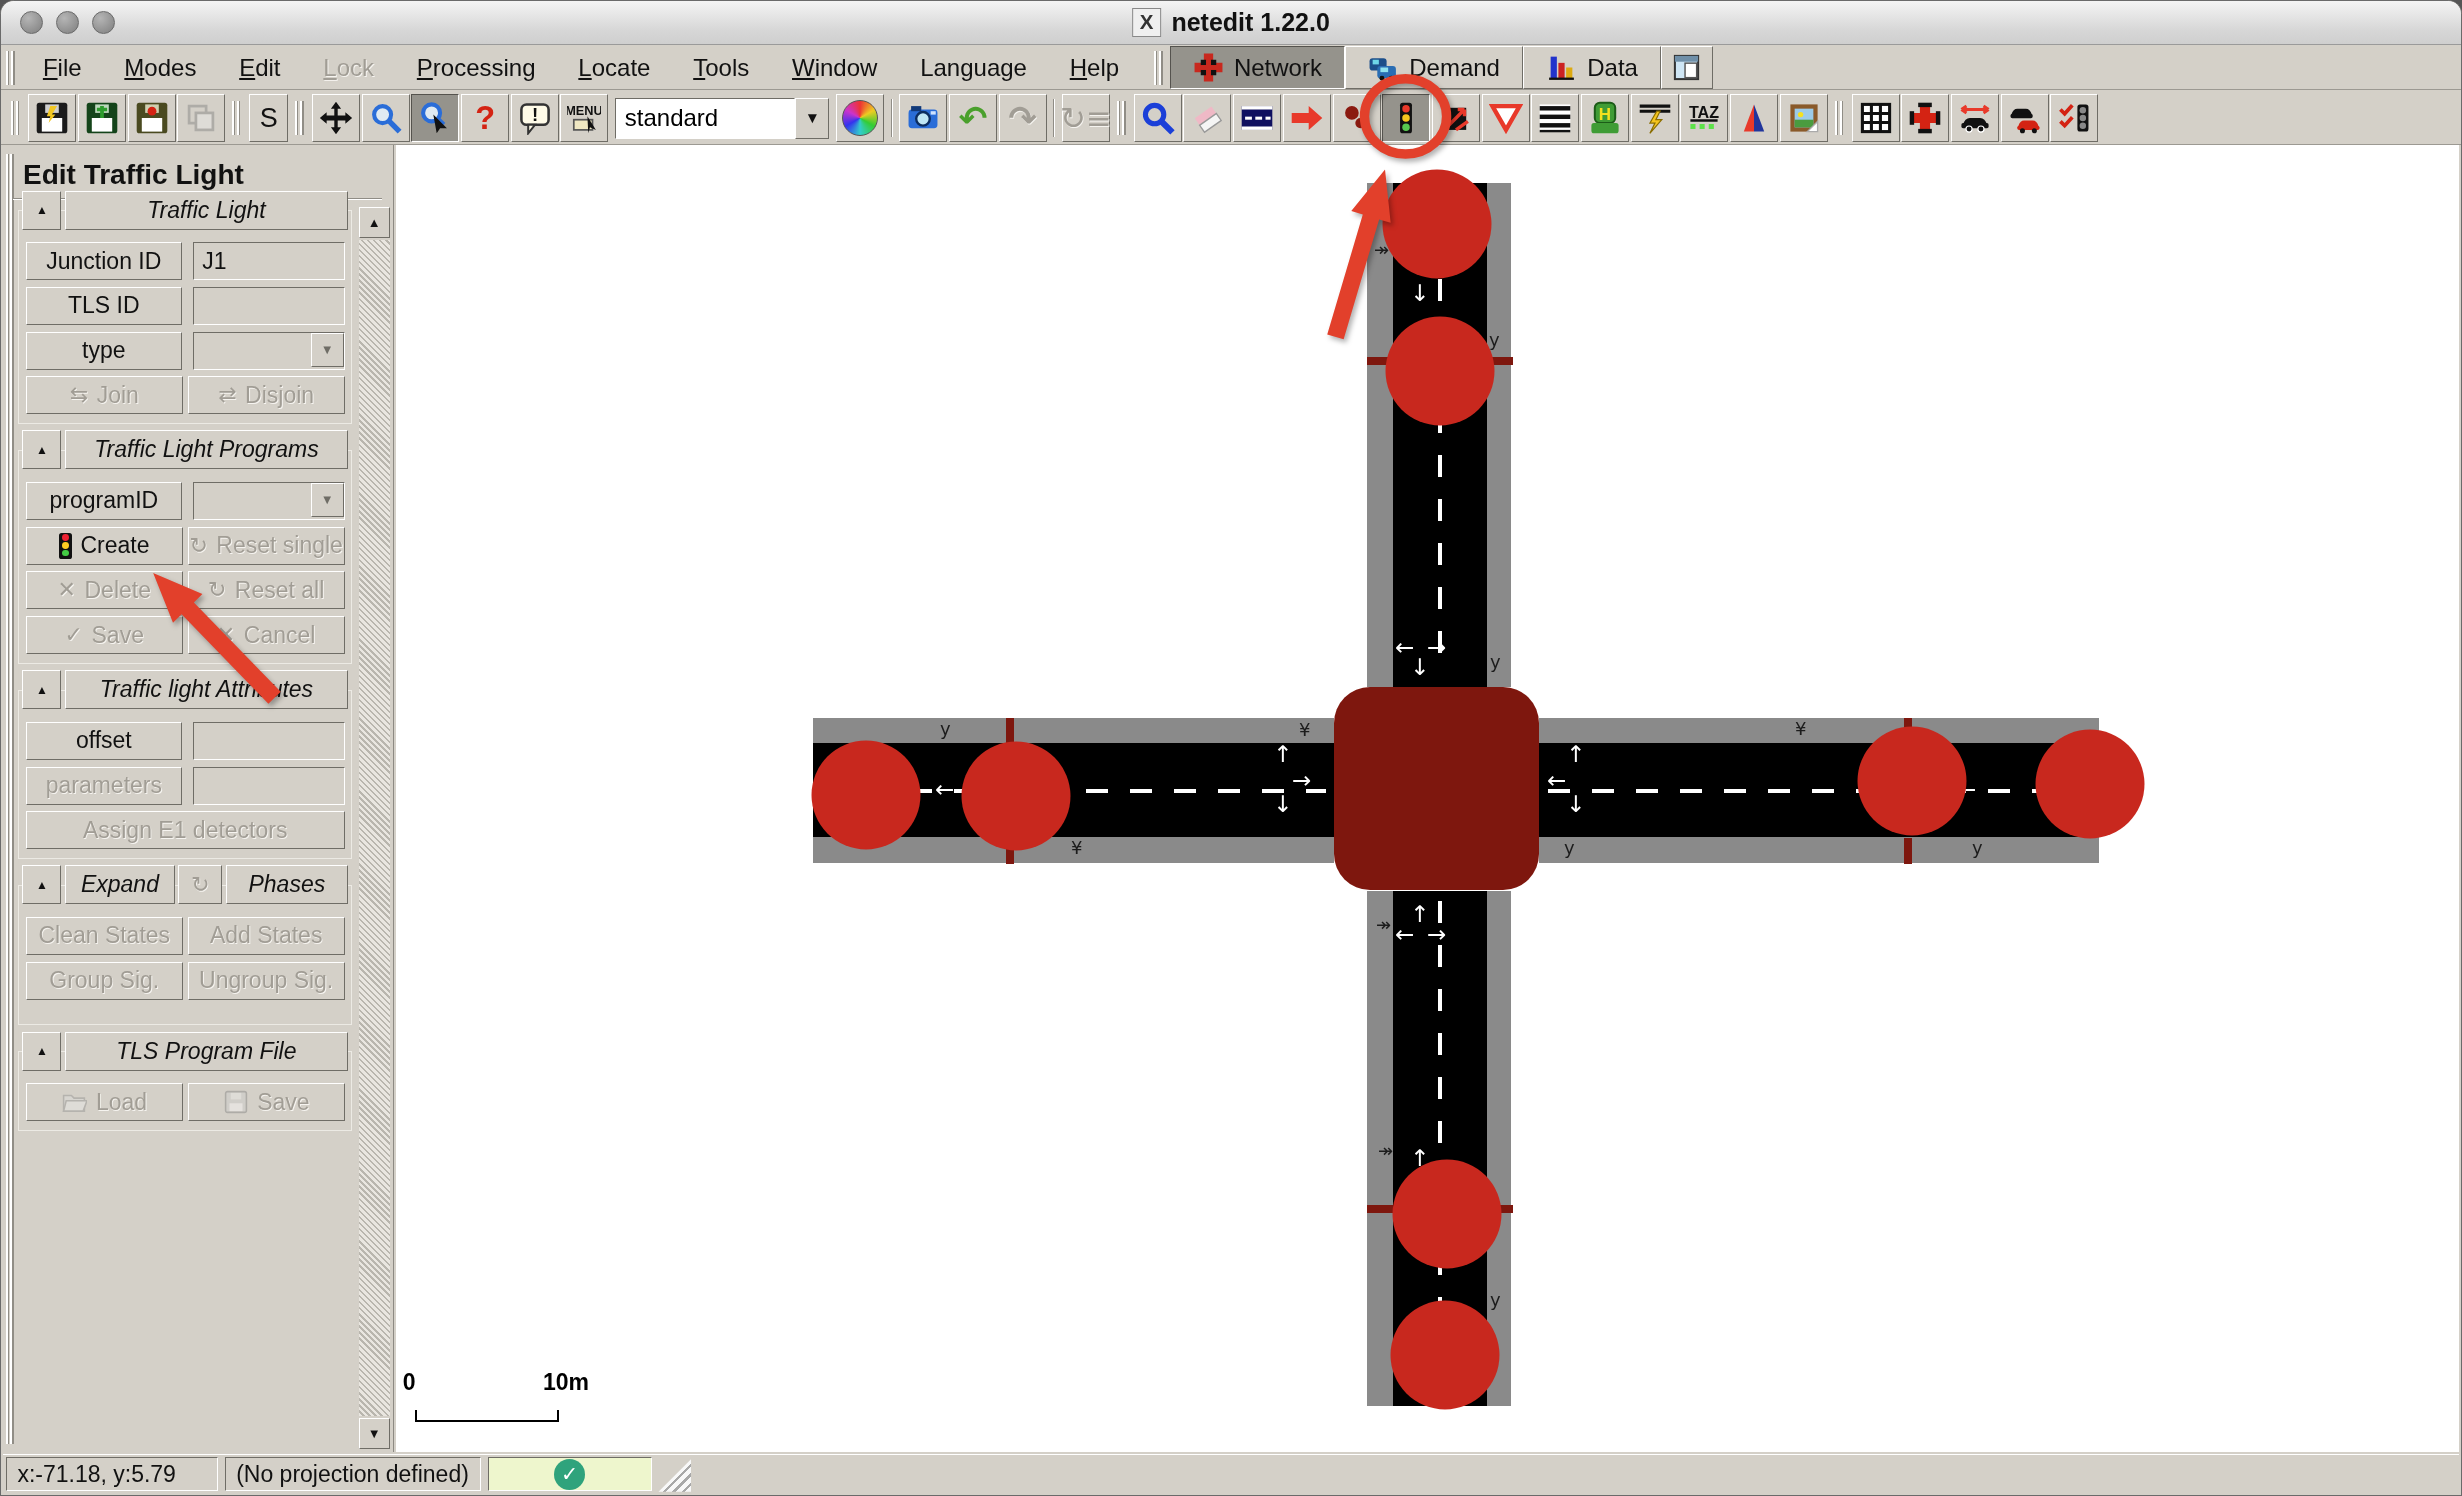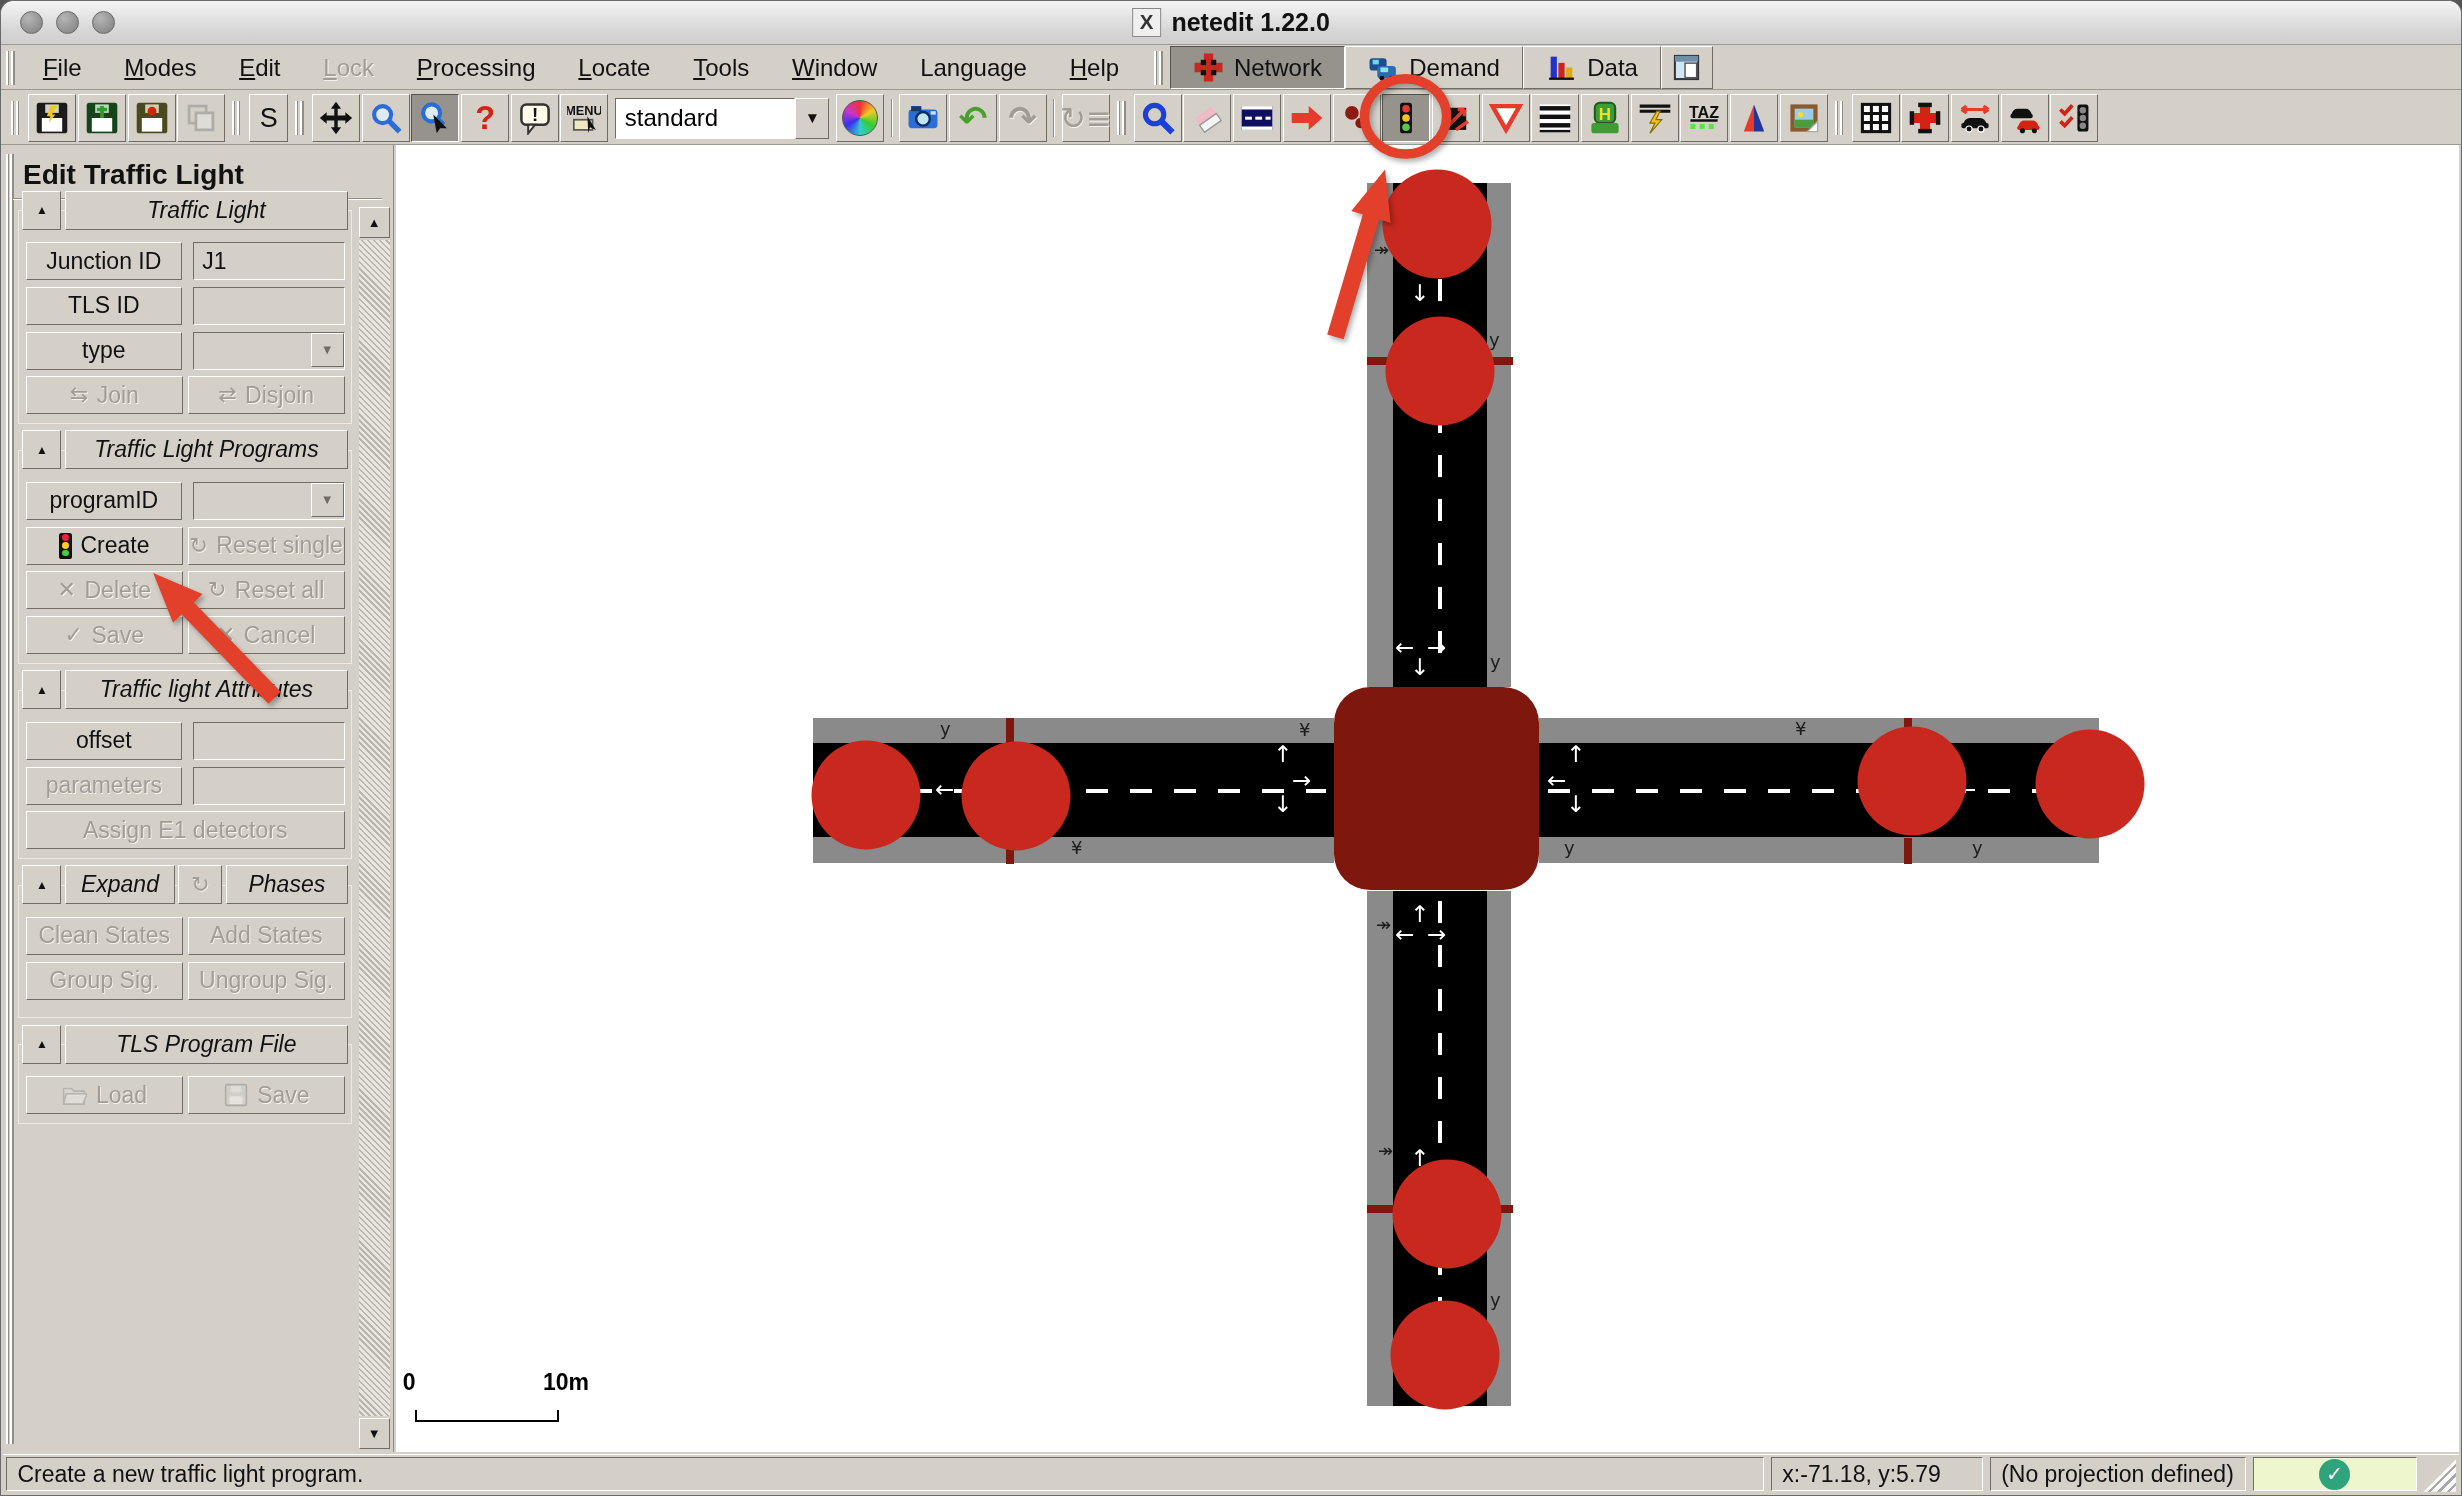--- a/index.html
+++ b/index.html
@@ -537,21 +537,21 @@
           <div class="gtitle raised">Phases</div>
         </div>
         <div class="row">
           <div class="half raised dis">
               <span>Clean States</span>
             </div>
           <div class="half raised dis">
               <span>Add States</span>
             </div>
         </div>
-        <div class="row" style="margin-bottom:9px">
+        <div class="row" style="margin-bottom:16px">
           <div class="half raised dis">
               <span>Group Sig.</span>
             </div>
           <div class="half raised dis">
               <span>Ungroup Sig.</span>
             </div>
         </div>
       </div>
 
       <div class="group">
@@ -646,21 +646,20 @@
     <div class="abs bubble" style="left:1694px;top:639px"></div>
     <div class="abs bubble" style="left:1051px;top:1069px"></div>
     <div class="abs bubble" style="left:1049px;top:1210px"></div>
 
     <span class="abs" id="scale-zero">0</span>
     <span class="abs" id="scale-label">10m</span>
     <div class="abs" id="scale-line"></div>
   </div>
 
   <div id="statusbar">
-    <div class="status-box sunken" id="status-msg">Create a new traffic light program.</div>
     <div class="status-box sunken" style="width:212px">x:-71.18, y:5.79</div>
     <div class="status-box sunken" style="width:256px">(No projection defined)</div>
     <div class="status-box sunken" id="net-ok">
       <span id="ok-circle">✓</span>
     </div>
     <div id="grip-corner"></div>
   </div>
 
   <svg id="annotations" viewBox="0 0 2880 1750" width="2462" height="1496">
     <ellipse id="anno-ring" class="anno" fill="none" stroke="#e2402b" stroke-width="11" cx="1643" cy="135" rx="48" ry="44"></ellipse>

